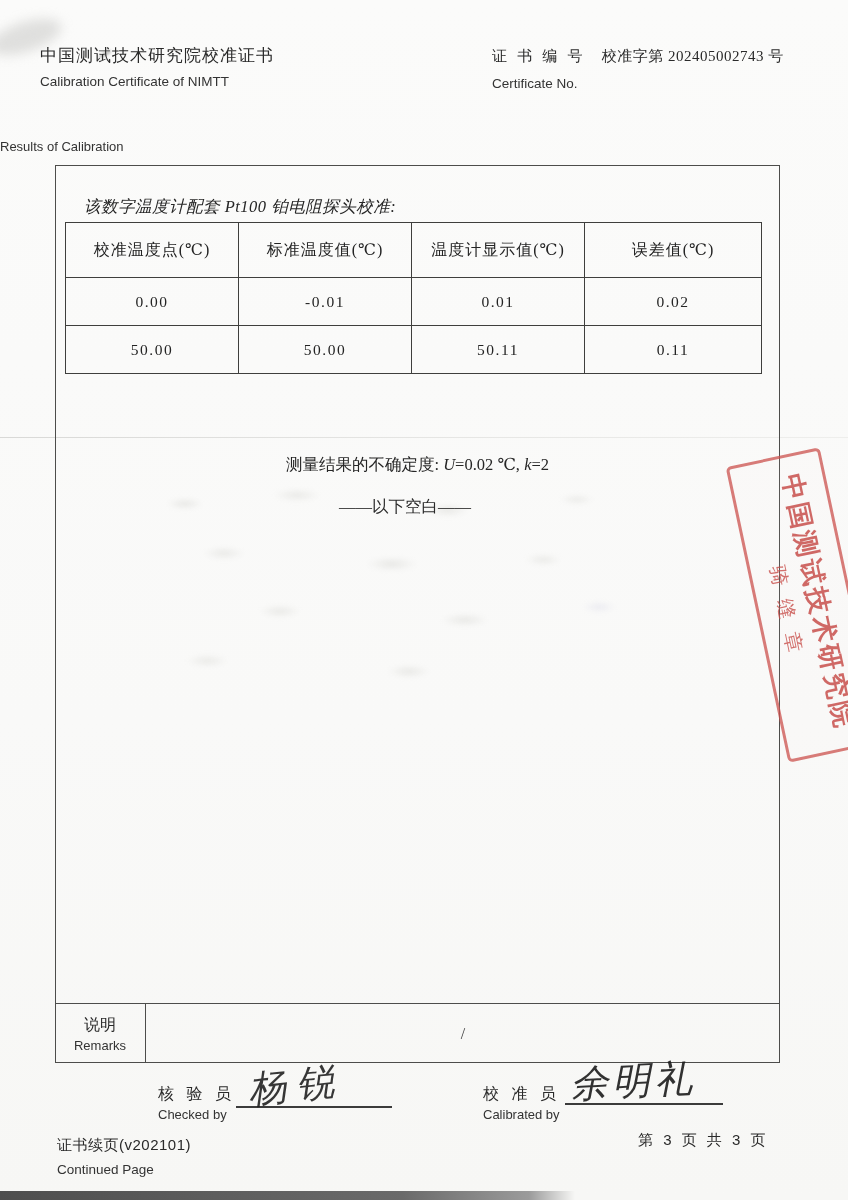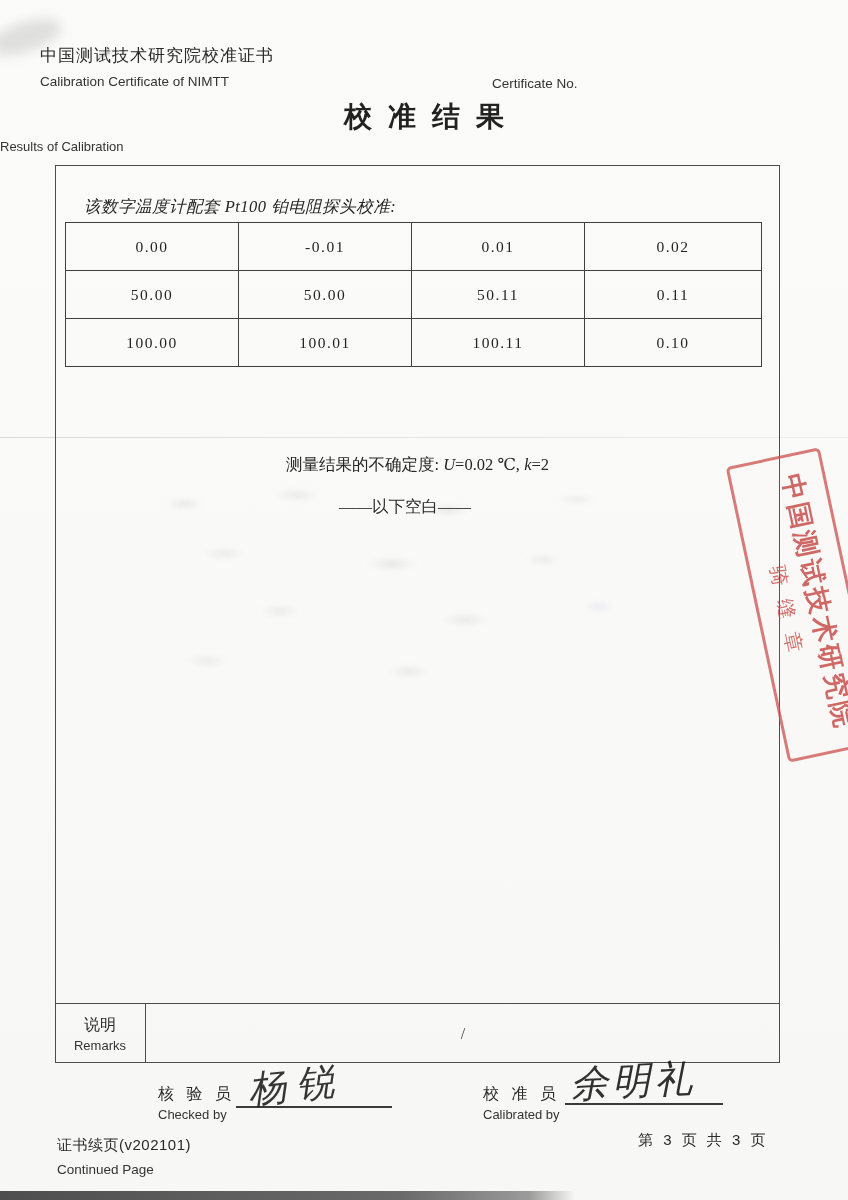--- a/index.html
+++ b/index.html
@@ -142,55 +142,58 @@
 <div class="page">
 
   <div class="abs smudge"></div>
   <div class="abs smudge2"></div>
   <div class="abs fold-line"></div>
   <div class="abs bleed"></div>
   <div class="abs scanner-bar"></div>
 
   <div class="abs org-cn">中国测试技术研究院校准证书</div>
   <div class="abs org-en">Calibration Certificate of NIMTT</div>
+  <div class="abs certno">
+    <span class="lbl">证 书 编 号</span>
+    <span class="val">校准字第 202405002743 号</span>
+  </div>
   <div class="abs certno-en">Certificate No.</div>
 
-  <div class="abs title-cn">校准结果</div>
   <div class="abs title-en">Results of Calibration</div>
 
   <div class="abs content-box"></div>
 
   <div class="abs intro">该数字温度计配套 Pt100 铂电阻探头校准:</div>
 
   <table class="caltab">
     <colgroup>
         <col style="width:173px">
         <col style="width:173px">
         <col style="width:173px">
         <col style="width:177px">
       </colgroup>
     <tbody>
+        <tr>
+      <th>校准温度点(℃)</th>
+      <th>标准温度值(℃)</th>
+      <th>温度计显示值(℃)</th>
+      <th>误差值(℃)</th>
+    </tr>
     <tr>
       <td>0.00</td>
       <td>-0.01</td>
       <td>0.01</td>
       <td>0.02</td>
     </tr>
     <tr>
       <td>50.00</td>
       <td>50.00</td>
       <td>50.11</td>
       <td>0.11</td>
     </tr>
-    <tr>
-      <td>100.00</td>
-      <td>100.01</td>
-      <td>100.11</td>
-      <td>0.10</td>
-    </tr>
   </tbody>
     </table>
 
   <div class="abs uncert">
     <span>测量结果的不确定度:</span>
     <i>U</i><span>=0.02 ℃,</span>
     <i>k</i><span>=2</span>
   </div>
   <div class="abs blanknote">——以下空白——</div>
 

